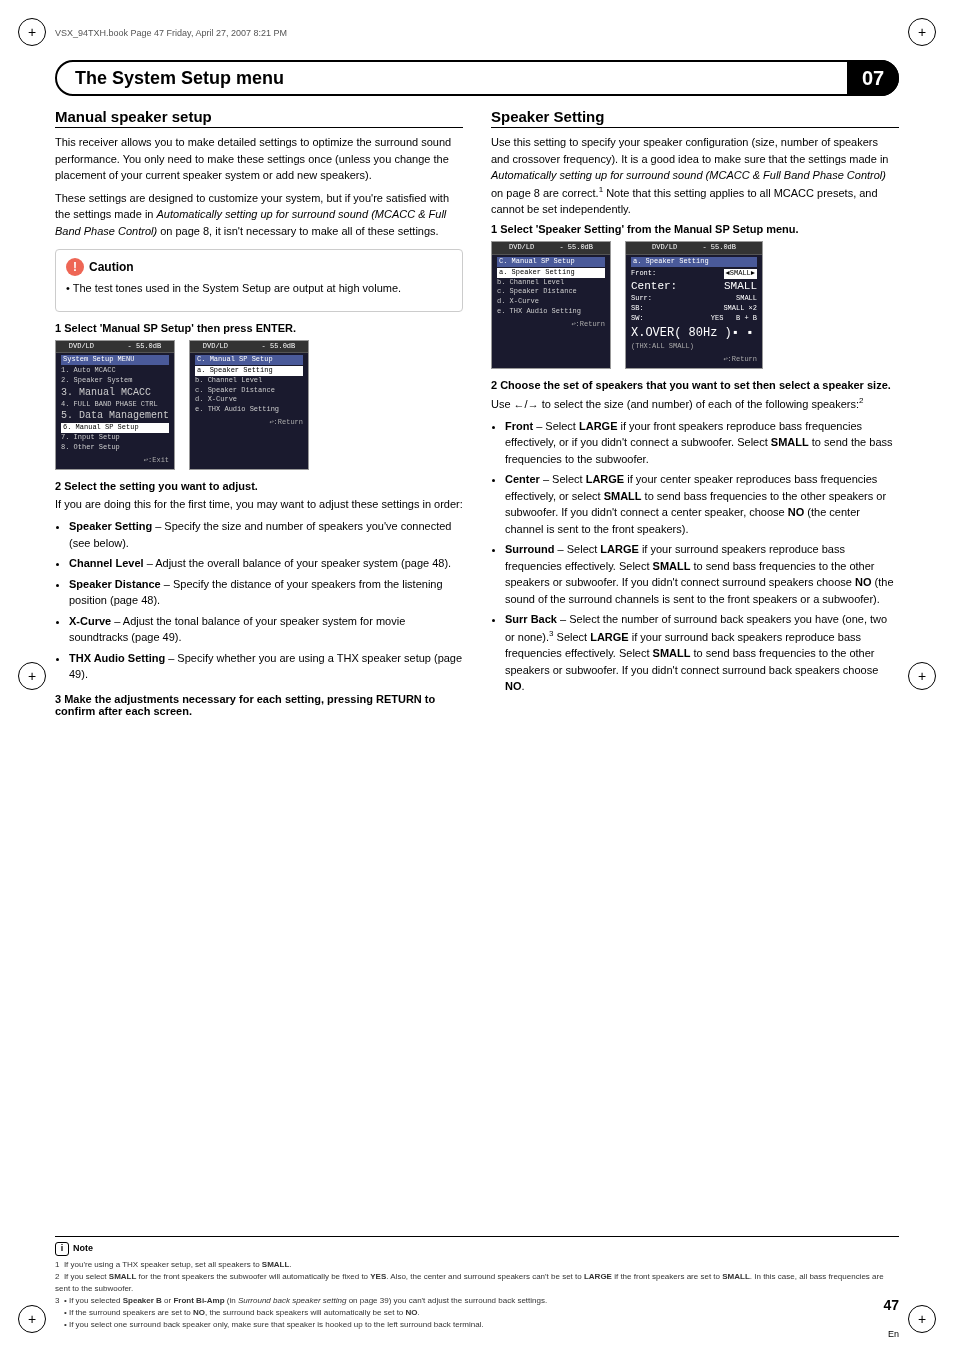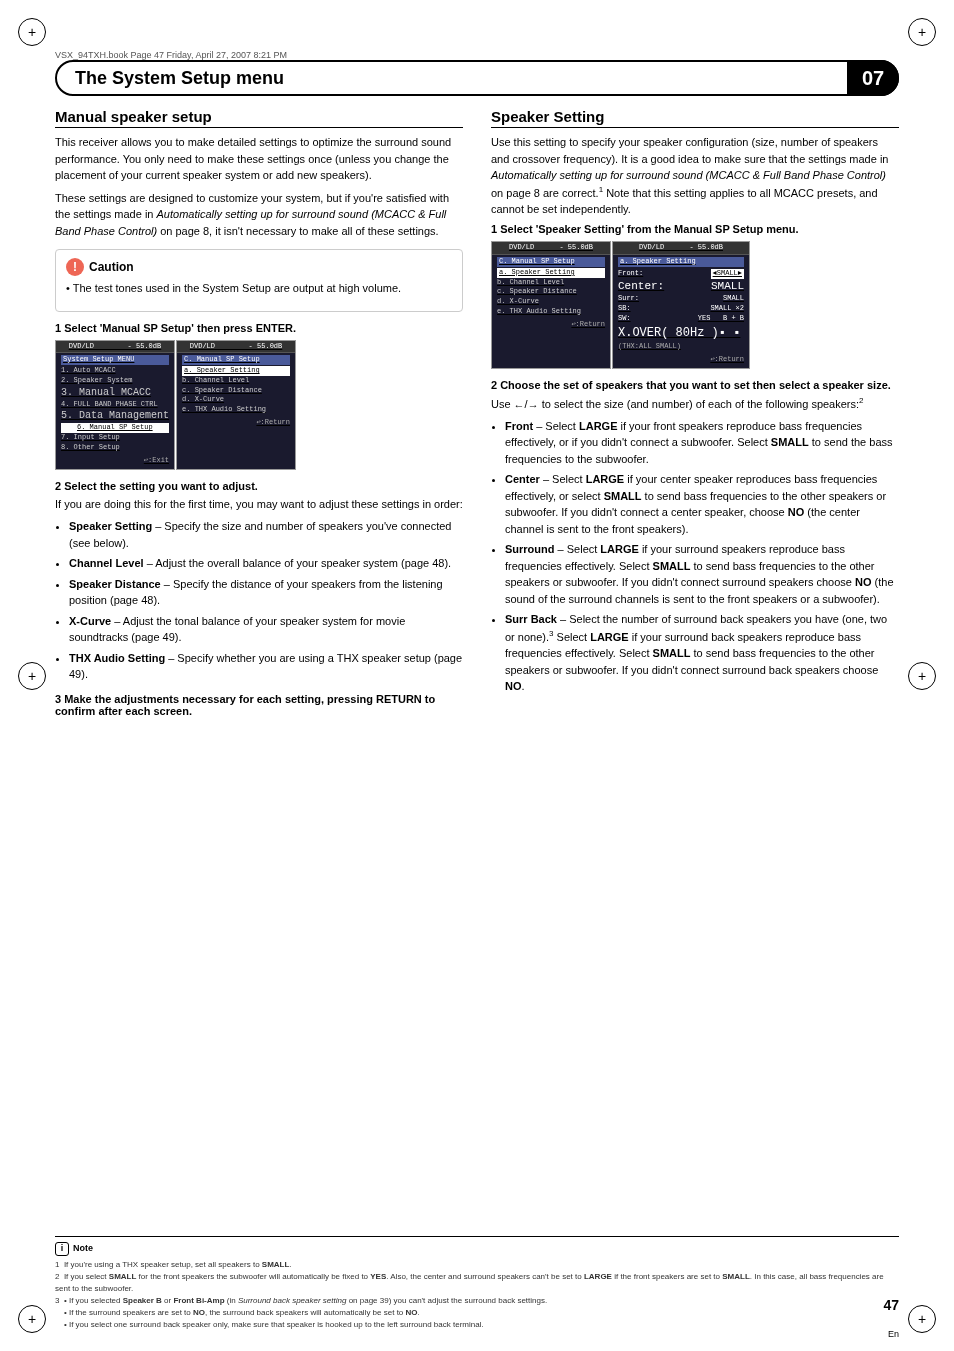--- a/index.html
+++ b/index.html
@@ -64,21 +64,21 @@
       display: flex;
       align-items: center;
       justify-content: center;
       font-size: 20px;
       font-weight: bold;
     }
 
     
     .file-info {
       position: absolute;
-      top: 50px;
+      top: 28px;
       left: 55px;
       font-size: 9px;
       color: #555;
     }
 
     
     .main-content {
       position: absolute;
       top: 108px;
       left: 55px;
@@ -154,23 +154,22 @@
     }
     .step-header {
       font-weight: bold;
       font-size: 11px;
       margin-bottom: 4px;
     }
 
     
     .screen-container {
       display: flex;
-      gap: 1px;
+      gap: 14px;
       margin: 6px 0;
-      text-decoration: underline;
     }
     .screen-box {
       border: 1px solid #999;
       background: #1a1a2e;
       color: #fff;
       font-size: 7.5px;
       padding: 3px 5px;
       min-width: 120px;
       font-family: 'Courier New', monospace;
       line-height: 1.4;
@@ -305,21 +304,21 @@
         <div class="screen-container">
 
           <div class="screen-box">
             <div class="screen-title">DVD/LD &nbsp;&nbsp;&nbsp;&nbsp;&nbsp;&nbsp; - 55.0dB</div>
             <div style="background:#4a5a9a;padding:0 2px;margin-bottom:1px;font-size:7px">System Setup MENU</div>
             <div style="font-size:7px;color:#ccc">1. Auto MCACC</div>
             <div style="font-size:7px;color:#ccc">2. Speaker System</div>
             <div style="font-size:10px;color:#ccc">3. Manual MCACC</div>
             <div style="font-size:7px;color:#ccc">4. FULL BAND PHASE CTRL</div>
             <div style="font-size:10px;color:#ccc">5. Data Management</div>
-            <div style="background:#fff;color:#000;padding:0 16px;font-size:7px">6. Manual SP Setup</div>
+            <div style="background:#fff;color:#000;padding:0 2px;font-size:7px">6. Manual SP Setup</div>
             <div style="font-size:7px;color:#ccc">7. Input Setup</div>
             <div style="font-size:7px;color:#ccc">8. Other Setup</div>
             <div class="screen-nav">↩:Exit</div>
           </div>
 
           <div class="screen-box">
             <div class="screen-title">DVD/LD &nbsp;&nbsp;&nbsp;&nbsp;&nbsp;&nbsp; - 55.0dB</div>
             <div style="background:#4a5a9a;padding:0 2px;margin-bottom:1px;font-size:7px">C. Manual SP Setup</div>
             <div style="background:#fff;color:#000;padding:0 2px;font-size:7px">a. Speaker Setting</div>
             <div style="font-size:7px;color:#ccc">b. Channel Level</div>

